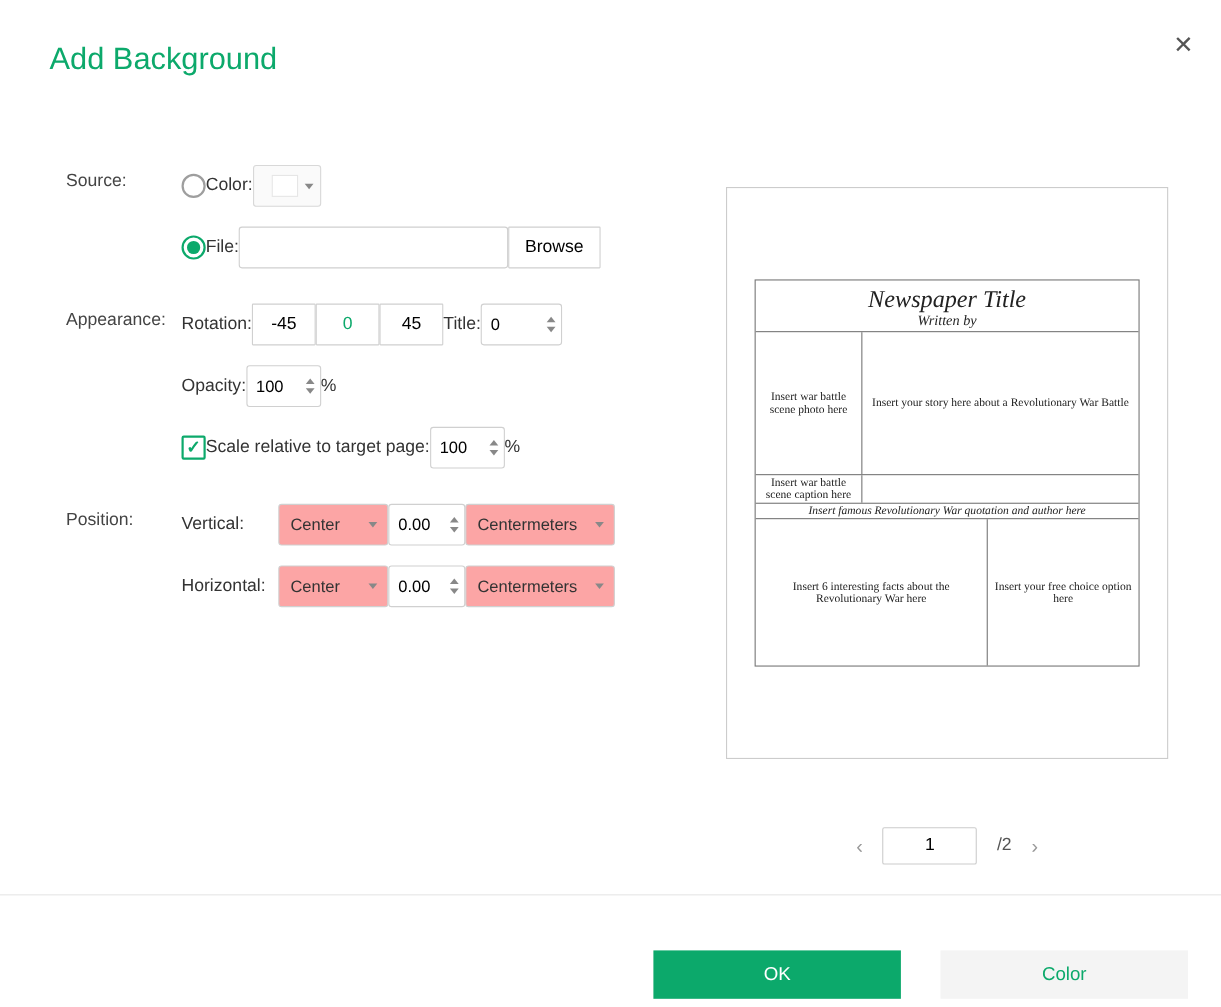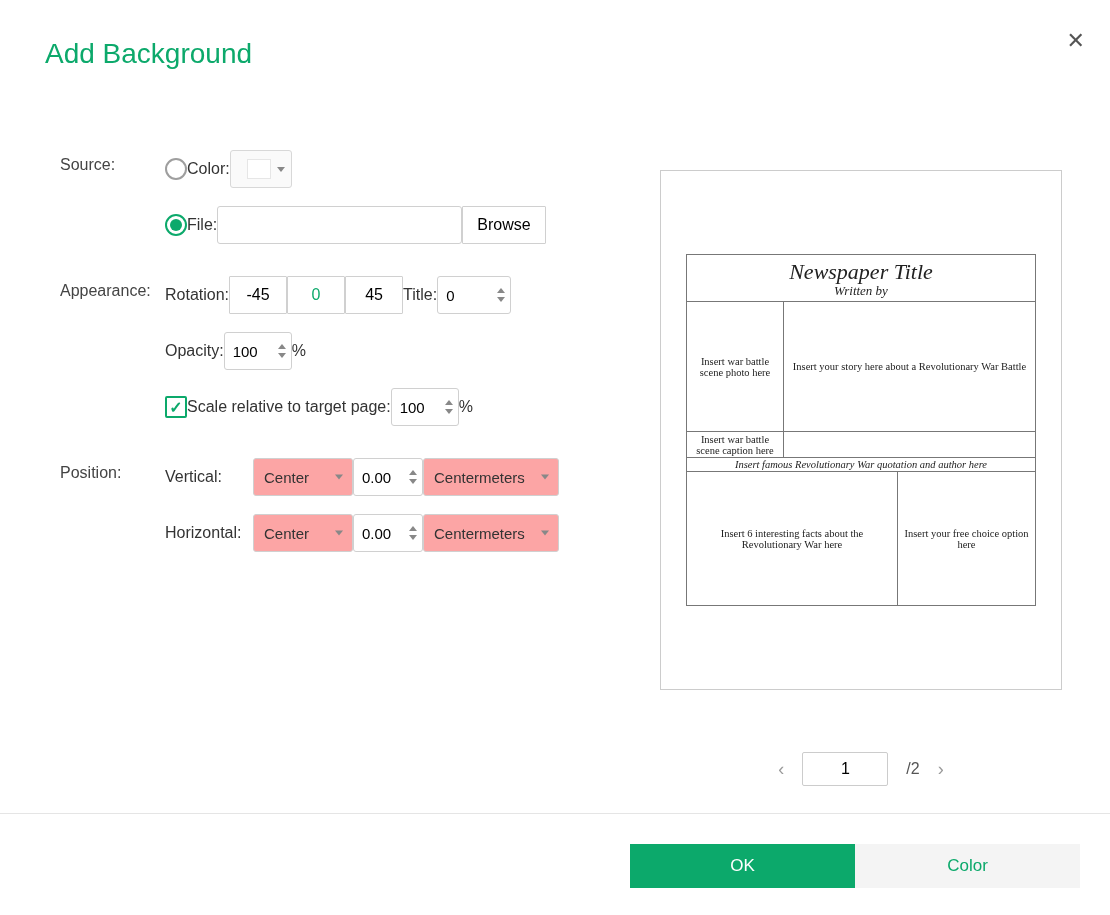--- a/index.html
+++ b/index.html
@@ -212,22 +212,22 @@
   .pg-total { font-size: 16px; color: #555; }
   .footer-line {
     position: absolute;
     left: 0; right: 0;
     top: 813px;
     border-top: 1px solid #e5e5e5;
   }
   .footer-btns {
     position: absolute;
     right: 30px;
-    top: 844px;
-    display: flex; 
+    top: 864px;
+    display: flex; gap: 36px;
   }
   .btn-primary {
     width: 225px; height: 44px;
     background: #0ca96b;
     color: #fff;
     border: none;
     font-size: 17px;
     cursor: pointer;
   }
   .btn-secondary {

